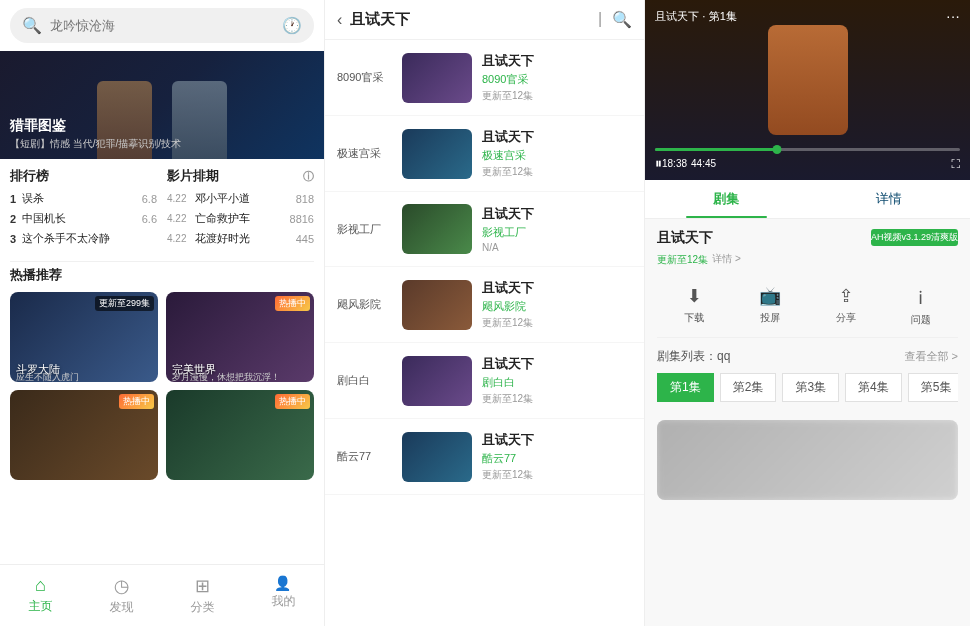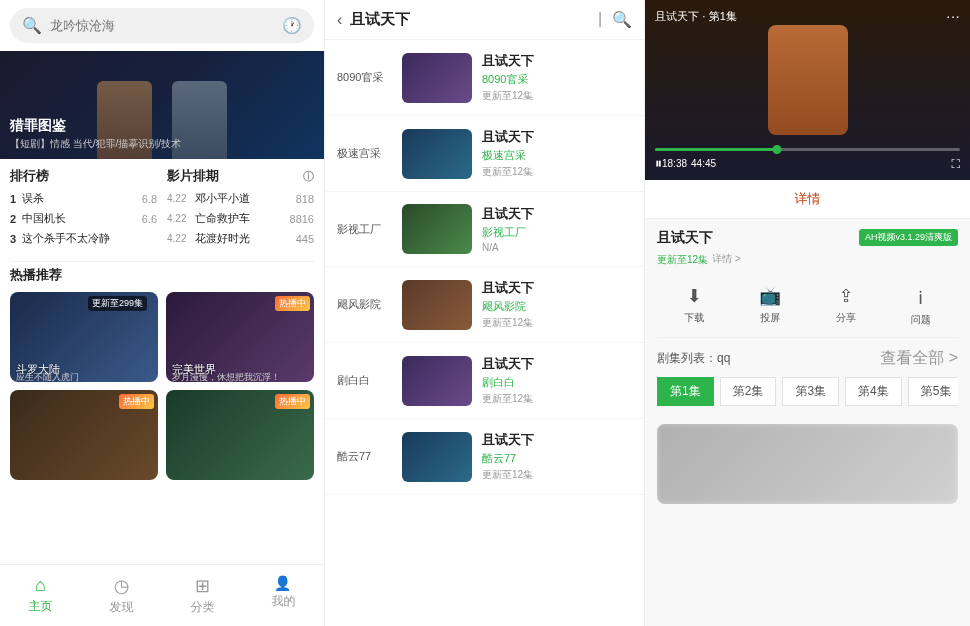--- a/index.html
+++ b/index.html
@@ -148,21 +148,21 @@
       right: 4px;
       background: linear-gradient(135deg, #ff6b35, #f7c948);
       color: #fff;
       font-size: 9px;
       padding: 1px 4px;
       border-radius: 3px;
     }
     .ep-badge {
       position: absolute;
       top: 4px;
-      right: 11px;
+      right: 4px;
       background: rgba(0,0,0,0.6);
       color: #fff;
       font-size: 9px;
       padding: 1px 4px;
       border-radius: 3px;
     }
 
     
     .bottom-nav {
       display: flex;
@@ -316,21 +316,21 @@
     .right-tabs {
       display: flex;
       background: #fff;
       border-bottom: 1px solid #eee;
     }
     .right-tab {
       flex: 1;
       text-align: center;
       padding: 10px 0;
       font-size: 13px;
-      color: #c2410c;
+      color: #0c4a6e;
       cursor: pointer;
       position: relative;
     }
     .right-tab.active { color: #2db44a; font-weight: bold; }
     .right-tab.active::after {
       content: '';
       position: absolute;
       bottom: 0;
       left: 25%;
       right: 25%;
@@ -350,21 +350,21 @@
       justify-content: space-between;
       align-items: flex-start;
       margin-bottom: 8px;
     }
     .drama-title { font-size: 14px; font-weight: bold; color: #222; }
     .drama-update { font-size: 10px; color: #2db44a; margin-top: 3px; }
     .ah-badge {
       background: #2db44a;
       color: #fff;
       font-size: 9px;
-      padding: 2px 6px;
+      padding: 2px 0;
       border-radius: 3px;
       white-space: nowrap;
     }
 
     .action-row {
       display: flex;
       justify-content: space-around;
       padding: 10px 0;
       border-bottom: 1px solid #f0f0f0;
       margin-bottom: 10px;
@@ -379,21 +379,21 @@
     .action-item .action-icon { font-size: 18px; color: #555; }
     .action-item .action-label { font-size: 10px; color: #555; }
 
     .episode-header {
       display: flex;
       align-items: center;
       justify-content: space-between;
       margin-bottom: 8px;
     }
     .episode-header-title { font-size: 12px; color: #555; }
-    .see-all { font-size: 16px; color: #999; cursor: pointer; }
+    .see-all { font-size: 11px; color: #999; cursor: pointer; }
 
     .episode-list {
       display: flex;
       gap: 6px;
       overflow-x: auto;
       padding-bottom: 6px;
       margin-bottom: 12px;
     }
     .ep-btn {
       flex-shrink: 0;
@@ -651,20 +651,23 @@
           <span class="time-text">18:38</span>
           <span class="time-text" style="margin:0 2px;"></span>
           <span class="time-text">44:45</span>
           <span class="fullscreen-btn" style="margin-left:auto;">⛶</span>
         </div>
       </div>
     </div>
   </div>
 
   <div class="right-tabs">
+    <div class="right-tab active">
+      <span>剧集</span>
+    </div>
     <div class="right-tab">
       <span>详情</span>
     </div>
   </div>
 
   <div class="right-content">
     <div class="drama-header">
       <div>
         <div class="drama-title">且试天下</div>
         <div style="display:flex;align-items:center;gap:4px;margin-top:3px;">

